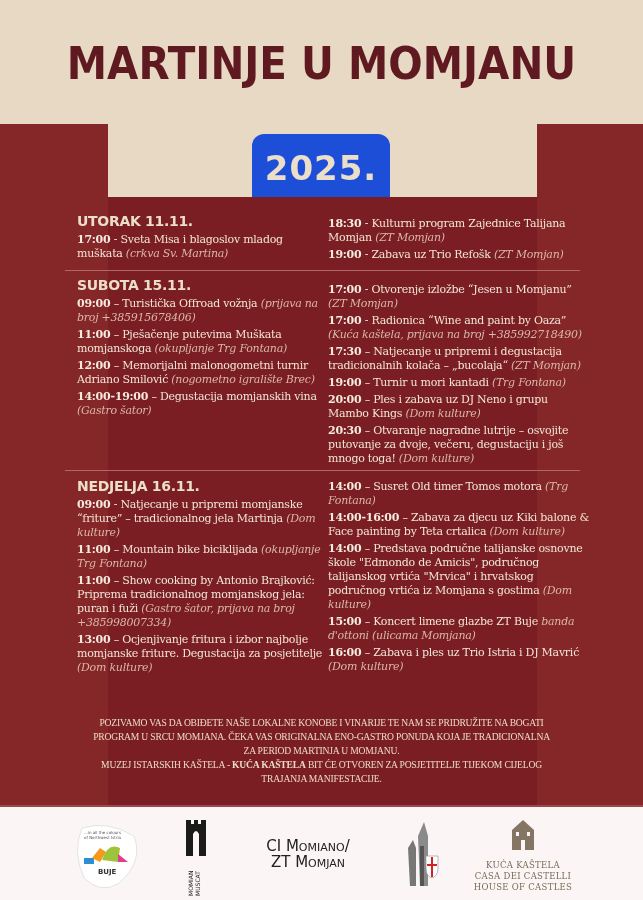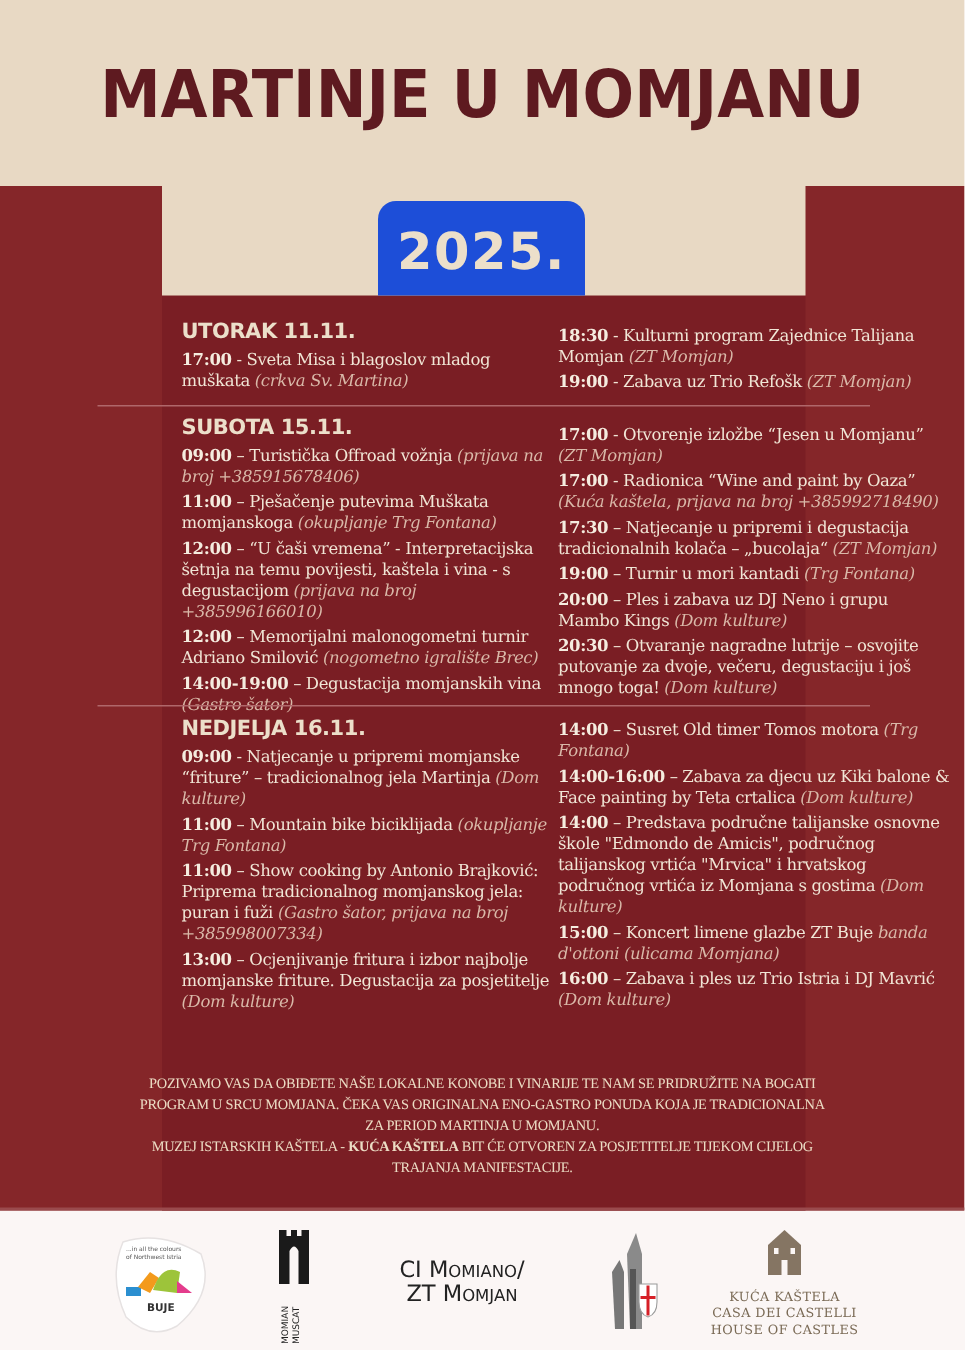--- a/index.html
+++ b/index.html
@@ -35,21 +35,21 @@
   }
   .title {
     position: absolute; left: 0; top: 38px; width: 643px; text-align: center;
     font-family: "DejaVu Sans", sans-serif; font-weight: bold;
     font-size: 44px; color: #5e1a20; letter-spacing: 0px;
     transform: scaleX(0.92);
   }
   .section {
     position: absolute; left: 77px; width: 510px;
   }
-  .col { position: absolute; top: 0; width: 250px; margin-left: 44px; }
+  .col { position: absolute; top: 0; width: 250px; }
   .col.left { left: 0; }
   .col.right { left: 251px; width: 262px; }
   .day {
     font-family: "DejaVu Sans", sans-serif; font-weight: bold;
     font-size: 14px; color: #ecdfca; margin: 0 0 4px 0; letter-spacing: -0.3px;
   }
   .ev {
     font-size: 11px; line-height: 14px; color: #f1e6d6;
     margin-bottom: 3px; letter-spacing: -0.25px;
   }
@@ -109,21 +109,20 @@
     <div class="ev"><span class="t">19:00</span><span> - Zabava uz Trio Refošk </span><span class="loc">(ZT Momjan)</span></div>
   </div>
 </div>
 <div class="divider" style="top:270px;"></div>
 
 <div class="section" style="top:277px;">
   <div class="col left">
     <div class="day">SUBOTA 15.11.</div>
     <div class="ev"><span class="t">09:00</span><span> – Turistička Offroad vožnja </span><span class="loc">(prijava na broj +385915678406)</span></div>
     <div class="ev"><span class="t">11:00</span><span> – Pješačenje putevima Muškata momjanskoga </span><span class="loc">(okupljanje Trg Fontana)</span></div>
-    <div class="ev"><span class="t">12:00</span><span> – “U čaši vremena” - Interpretacijska šetnja na temu povijesti, kaštela i vina - s degustacijom </span><span class="loc">(prijava na broj +385996166010)</span></div>
     <div class="ev"><span class="t">12:00</span><span> – Memorijalni malonogometni turnir Adriano Smilović </span><span class="loc">(nogometno igralište Brec)</span></div>
     <div class="ev"><span class="t">14:00-19:00</span><span> – Degustacija momjanskih vina </span><span class="loc">(Gastro šator)</span></div>
   </div>
   <div class="col right" style="top:6px">
     <div class="ev"><span class="t">17:00</span><span> - Otvorenje izložbe “Jesen u Momjanu” </span><span class="loc">(ZT Momjan)</span></div>
     <div class="ev"><span class="t">17:00</span><span> - Radionica “Wine and paint by Oaza” </span><span class="loc">(Kuća kaštela, prijava na broj +385992718490)</span></div>
     <div class="ev"><span class="t">17:30</span><span> – Natjecanje u pripremi i degustacija tradicionalnih kolača – „bucolaja“ </span><span class="loc">(ZT Momjan)</span></div>
     <div class="ev"><span class="t">19:00</span><span> – Turnir u mori kantadi </span><span class="loc">(Trg Fontana)</span></div>
     <div class="ev"><span class="t">20:00</span><span> – Ples i zabava uz DJ Neno i grupu Mambo Kings </span><span class="loc">(Dom kulture)</span></div>
     <div class="ev"><span class="t">20:30</span><span> – Otvaranje nagradne lutrije – osvojite putovanje za dvoje, večeru, degustaciju i još mnogo toga! </span><span class="loc">(Dom kulture)</span></div>

